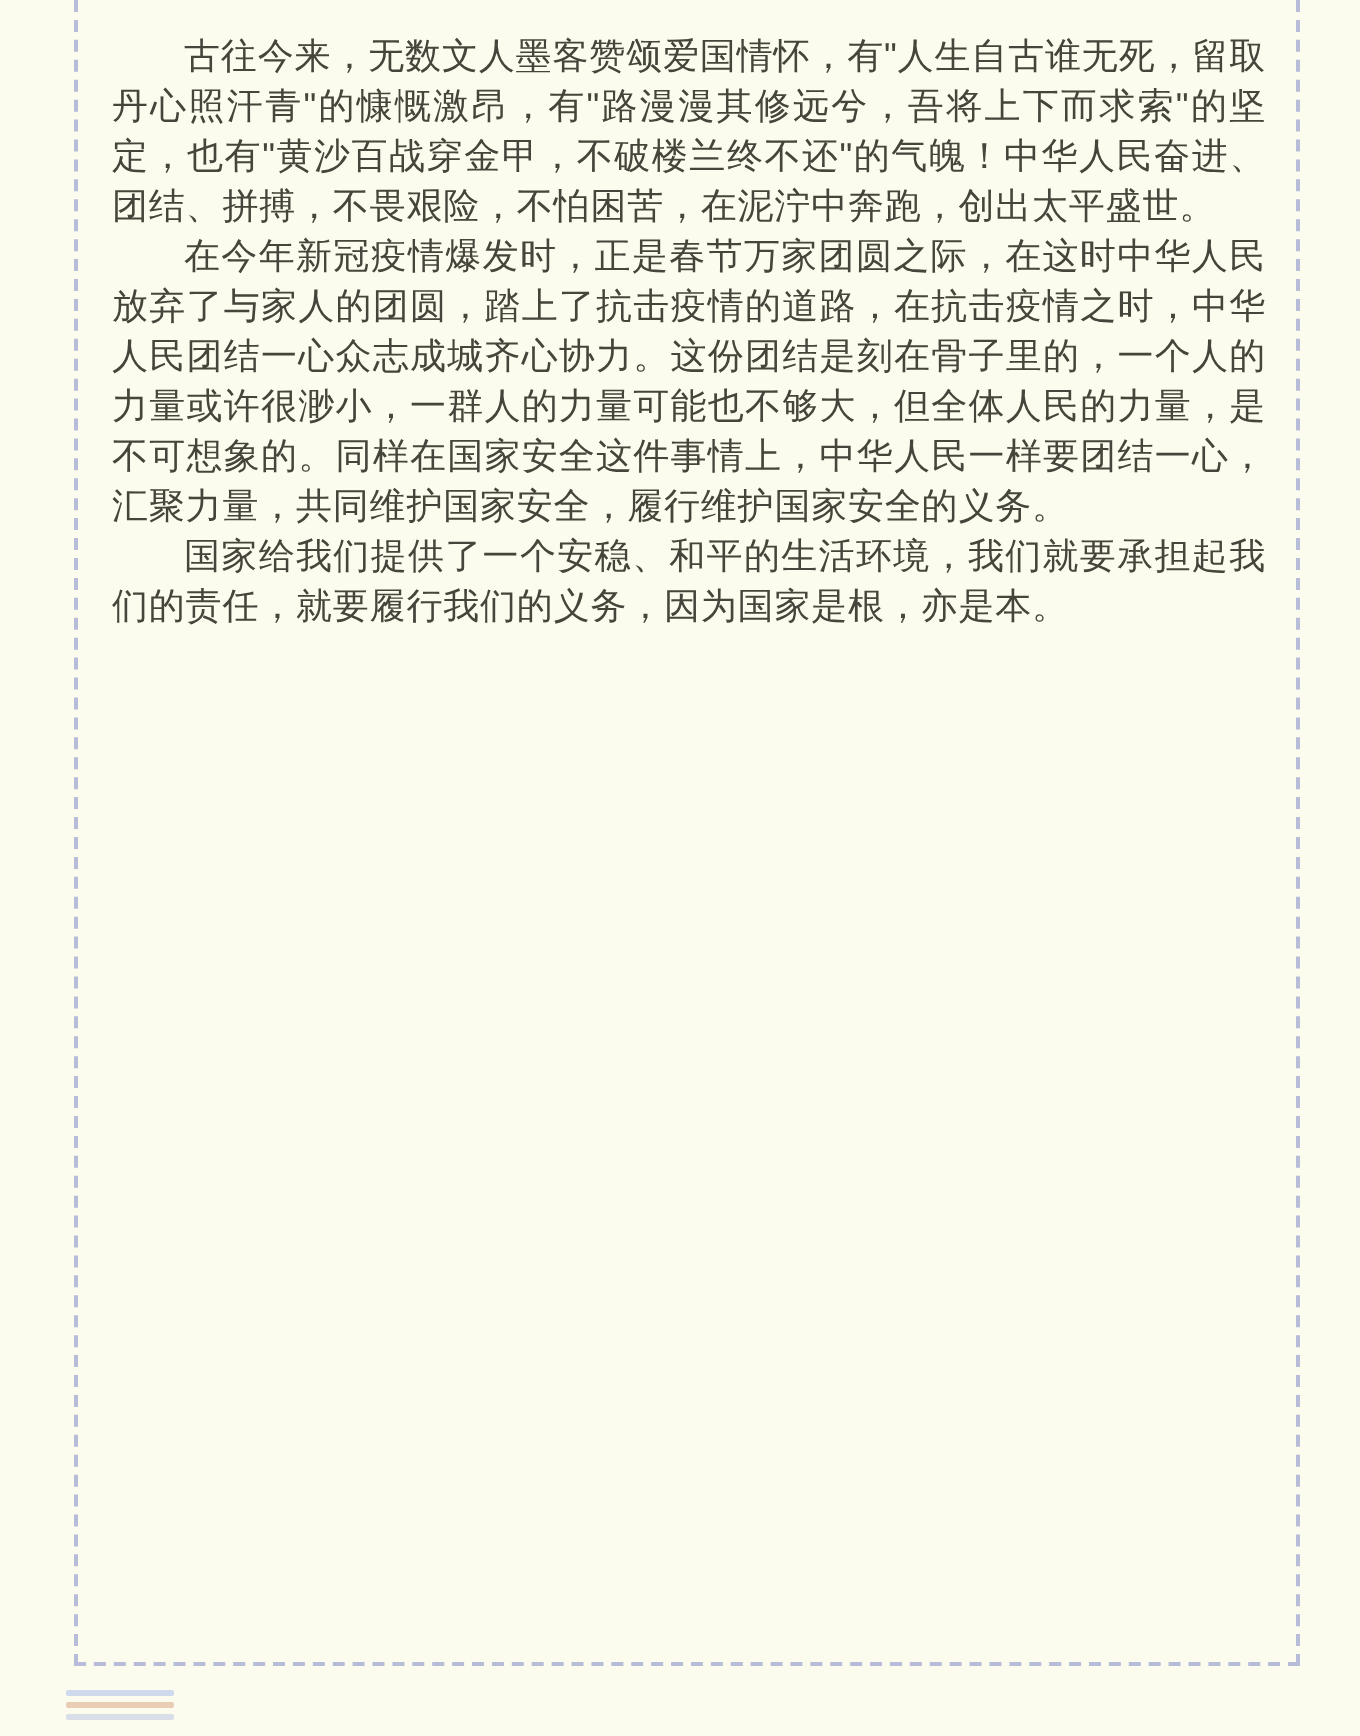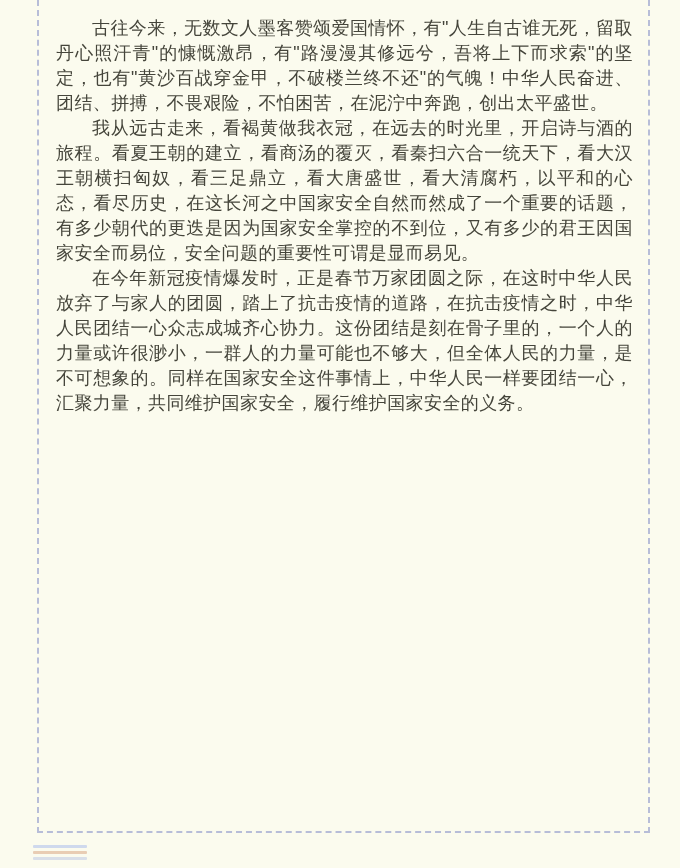--- a/index.html
+++ b/index.html
@@ -62,22 +62,22 @@
   .bar-3 { background: #d9dfe9; }
 </style>
 </head>
 <body>
 
 <div class="page">
 
   <div class="essay-box">
     <div class="essay-body">
       <p>古往今来，无数文人墨客赞颂爱国情怀，有"人生自古谁无死，留取丹心照汗青"的慷慨激昂，有"路漫漫其修远兮，吾将上下而求索"的坚定，也有"黄沙百战穿金甲，不破楼兰终不还"的气魄！中华人民奋进、团结、拼搏，不畏艰险，不怕困苦，在泥泞中奔跑，创出太平盛世。</p>
-      <p>我从远古走来，看褐黄做我衣冠，在远去的时光里，开启诗与酒的旅程。看夏王朝的建立，看商汤的覆灭，看秦扫六合一统天下，看大汉王朝横扫匈奴，看三足鼎立，看大唐盛世，看大清腐朽，以平和的心态，看尽历史，在这长河之中国家安全自然而然成了一个重要的话题，有多少朝代的更迭是因为国家安全掌控的不到位，又有多少的君王因国家安全而易位，安全问题的重要性可谓是显而易见。</p>
       <p>在今年新冠疫情爆发时，正是春节万家团圆之际，在这时中华人民放弃了与家人的团圆，踏上了抗击疫情的道路，在抗击疫情之时，中华人民团结一心众志成城齐心协力。这份团结是刻在骨子里的，一个人的力量或许很渺小，一群人的力量可能也不够大，但全体人民的力量，是不可想象的。同样在国家安全这件事情上，中华人民一样要团结一心，汇聚力量，共同维护国家安全，履行维护国家安全的义务。</p>
+      <p>国家给我们提供了一个安稳、和平的生活环境，我们就要承担起我们的责任，就要履行我们的义务，因为国家是根，亦是本。</p>
     </div>
   </div>
 
   <div class="footer-bars">
     <div class="bar bar-1"></div>
     <div class="bar bar-2"></div>
     <div class="bar bar-3"></div>
   </div>
 
 </div>

